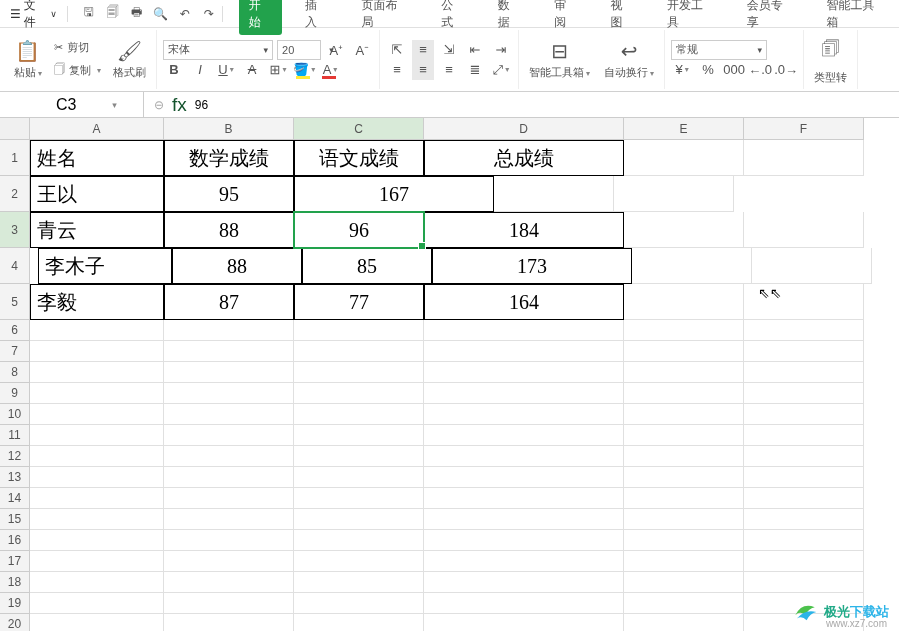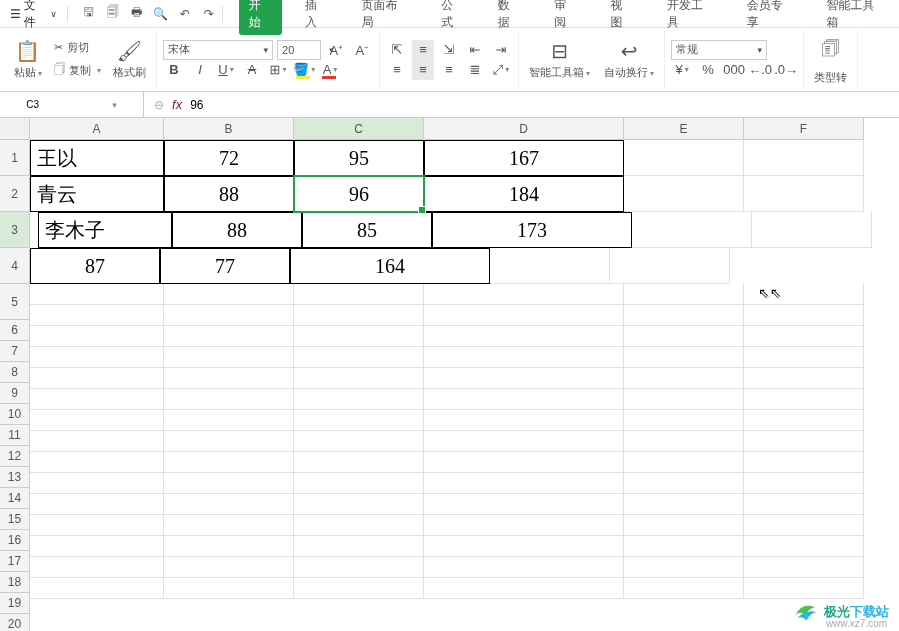--- a/index.html
+++ b/index.html
@@ -24,23 +24,23 @@
 .rbtn-small { display: flex; align-items: center; gap: 4px; padding: 2px 4px; }
 .rcol { display: flex; flex-direction: column; gap: 2px; }
 .rrow { display: flex; gap: 4px; align-items: center; }
 .sel { border: 1px solid #ccc; height: 20px; font-size: 11px; padding: 0 4px; background: #fff; display: flex; align-items: center; justify-content: space-between; gap: 35px; }
 .icbtn { width: 22px; height: 20px; display: flex; align-items: center; justify-content: center; color: #555; font-size: 13px; }
 .caret::after { content: "▾"; font-size: 8px; margin-left: 2px; color: #888; }
 
 
 .fbar { display: flex; align-items: center; height: 26px; border-bottom: 1px solid #ccc; font-size: 12px; }
 .namebox { width: 144px; border-right: 1px solid #ccc; display: flex; align-items: center; justify-content: center; gap: 6px; height: 100%; }
-.namebox input { border: none; width: 80px; font-size: 10px; outline: none; }
+.namebox input { border: none; width: 80px; text-align: center; font-size: 16px; outline: none; }
 .fx-area { display: flex; align-items: center; gap: 8px; padding: 0 10px; flex: 1; }
-.fx-icon { color: #7f1d1d; font-size: 13px; font-style: italic; }
+.fx-icon { color: #14532d; font-size: 19px; }
 .fx-input { border: none; outline: none; flex: 1; font-size: 12px; }
 
 
 .grid-wrap { position: relative; }
 .corner { position: absolute; left: 0; top: 0; width: 30px; height: 22px; background: #f0f0f0; border-right: 1px solid #ccc; border-bottom: 1px solid #ccc; }
 .colheads { position: absolute; left: 30px; top: 0; display: flex; height: 22px; }
 .colhead { background: #f3f3f3; border-right: 1px solid #ccc; border-bottom: 1px solid #ccc; display: flex; align-items: center; justify-content: center; font-size: 12px; color: #555; }
 .colhead.active { background: #d8ead8; }
 .rowheads { position: absolute; left: 0; top: 22px; width: 30px; }
 .rowhead { background: #f3f3f3; border-right: 1px solid #ccc; border-bottom: 1px solid #ccc; display: flex; align-items: center; justify-content: center; font-size: 12px; color: #555; }
@@ -239,22 +239,29 @@
       <div class="rowhead" style="height: 21px;">14</div>
       <div class="rowhead" style="height: 21px;">15</div>
       <div class="rowhead" style="height: 21px;">16</div>
       <div class="rowhead" style="height: 21px;">17</div>
       <div class="rowhead" style="height: 21px;">18</div>
       <div class="rowhead" style="height: 21px;">19</div>
       <div class="rowhead" style="height: 21px;">20</div>
     </div>
     <div class="cells">
       <div class="cellrow">
+        <div class="cell b" style="width: 134px; height: 36px;">姓名</div>
+        <div class="cell b center" style="width: 130px; height: 36px;">数学成绩</div>
+        <div class="cell b center" style="width: 130px; height: 36px;">语文成绩</div>
+        <div class="cell b center" style="width: 200px; height: 36px;">总成绩</div>
+        <div class="cell" style="width: 120px; height: 36px;"></div>
+        <div class="cell" style="width: 120px; height: 36px;"></div>
+      </div>
+      <div class="cellrow">
         <div class="cell b" style="width: 134px; height: 36px;">王以</div>
-        <div class="cell b center" style="width: 130px; height: 36px;">72</div>
         <div class="cell b center" style="width: 130px; height: 36px;">95</div>
         <div class="cell b center" style="width: 200px; height: 36px;">167</div>
         <div class="cell" style="width: 120px; height: 36px;"></div>
         <div class="cell" style="width: 120px; height: 36px;"></div>
       </div>
       <div class="cellrow">
         <div class="cell b" style="width: 134px; height: 36px;">青云</div>
         <div class="cell b center" style="width: 130px; height: 36px;">88</div>
         <div class="cell b center selcell" style="width: 130px; height: 36px;">96</div>
         <div class="cell b center" style="width: 200px; height: 36px;">184</div>
@@ -263,20 +270,21 @@
       </div>
       <div class="cellrow">
         <div class="cell b" style="width: 134px; height: 36px; margin-left: 8px;">李木子</div>
         <div class="cell b center" style="width: 130px; height: 36px;">88</div>
         <div class="cell b center" style="width: 130px; height: 36px;">85</div>
         <div class="cell b center" style="width: 200px; height: 36px;">173</div>
         <div class="cell" style="width: 120px; height: 36px;"></div>
         <div class="cell" style="width: 120px; height: 36px;"></div>
       </div>
       <div class="cellrow">
+        <div class="cell b" style="width: 134px; height: 36px;">李毅</div>
         <div class="cell b center" style="width: 130px; height: 36px;">87</div>
         <div class="cell b center" style="width: 130px; height: 36px;">77</div>
         <div class="cell b center" style="width: 200px; height: 36px;">164</div>
         <div class="cell" style="width: 120px; height: 36px;"></div>
         <div class="cell" style="width: 120px; height: 36px;"></div>
       </div>
       <div class="cellrow">
         <div class="cell" style="width: 134px; height: 21px; font-size: 12px;"></div>
         <div class="cell" style="width: 130px; height: 21px; font-size: 12px;"></div>
         <div class="cell" style="width: 130px; height: 21px; font-size: 12px;"></div>

